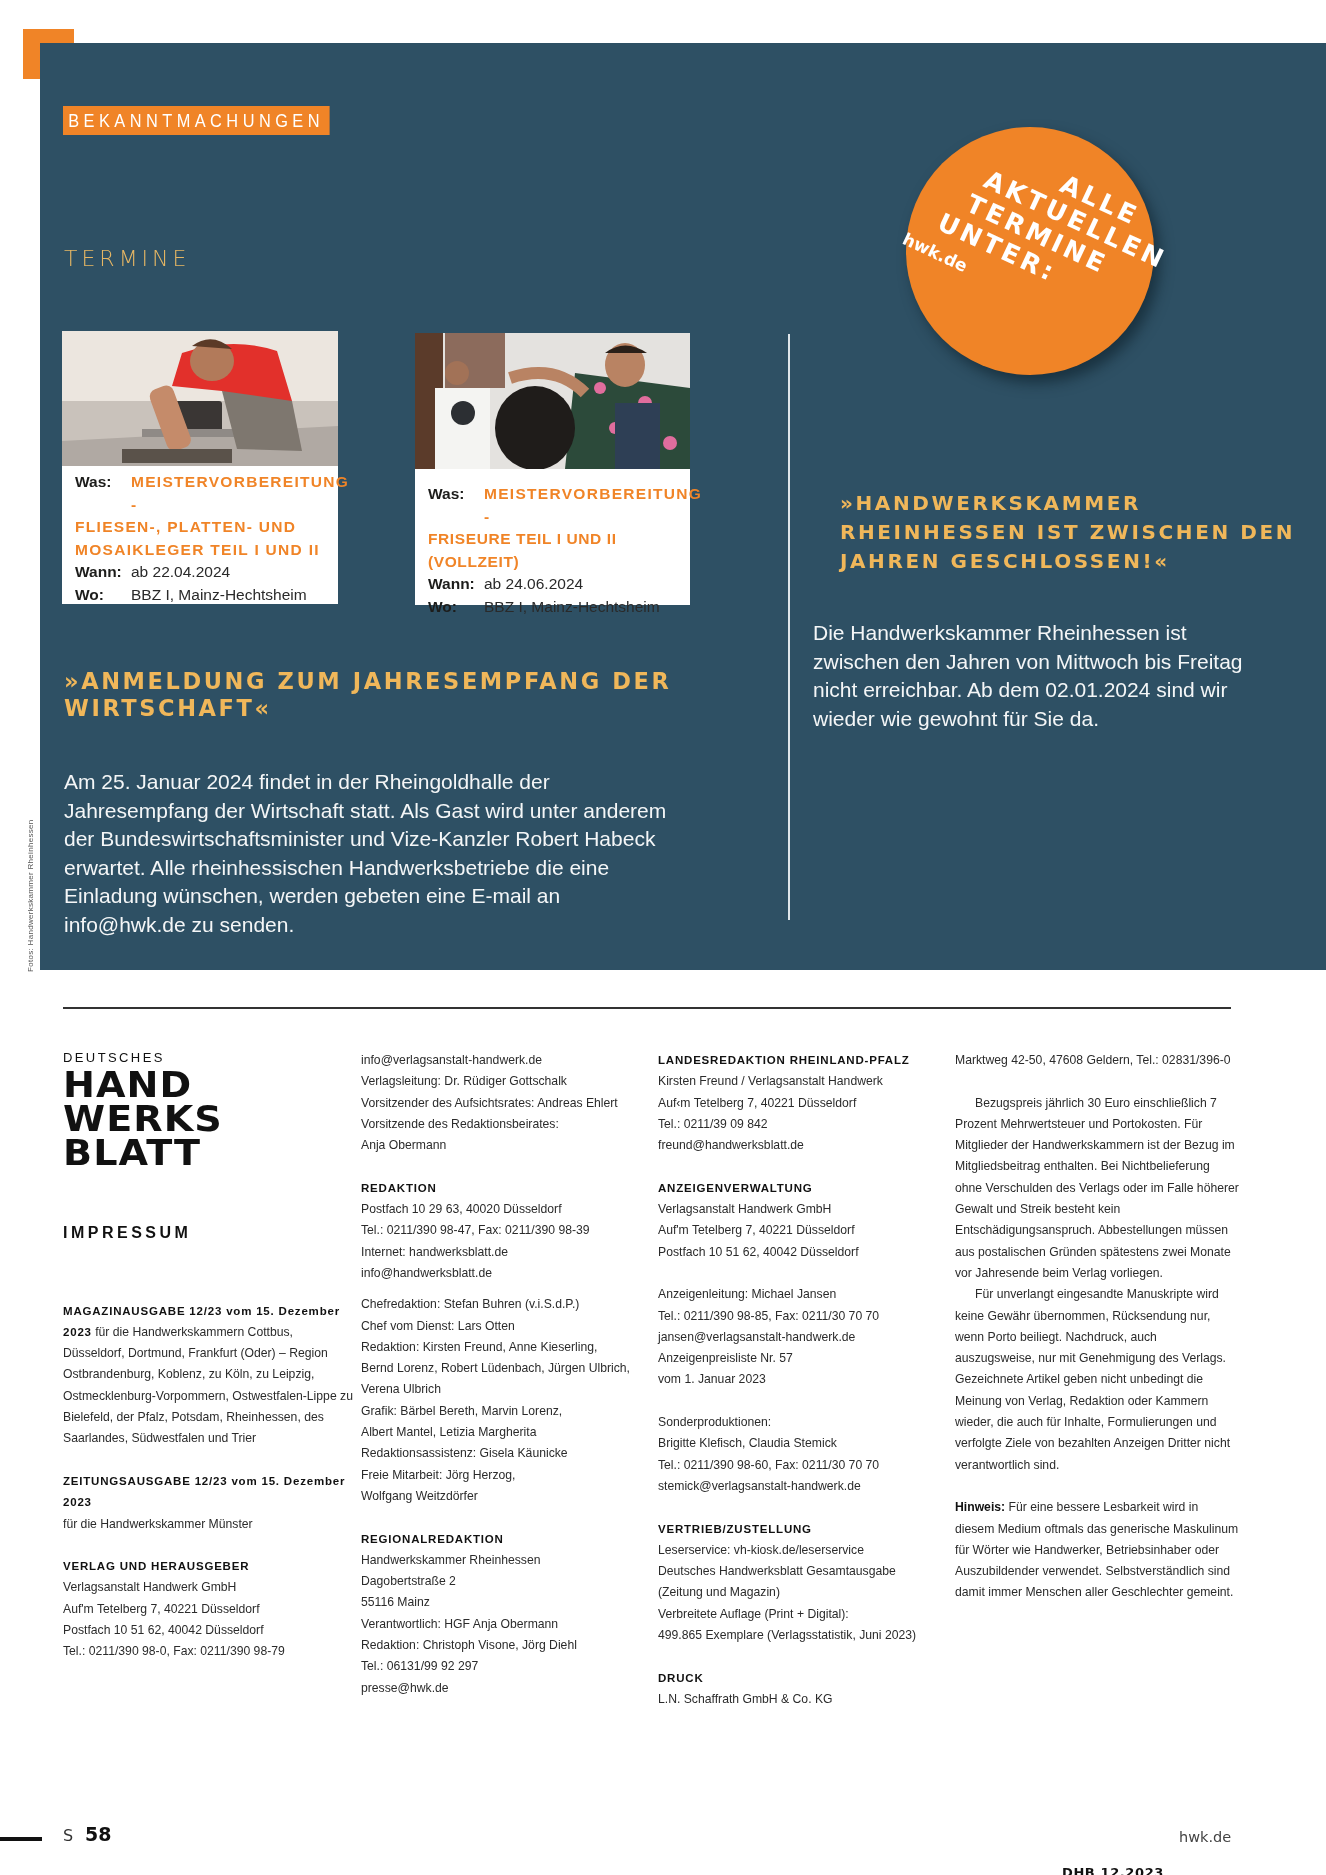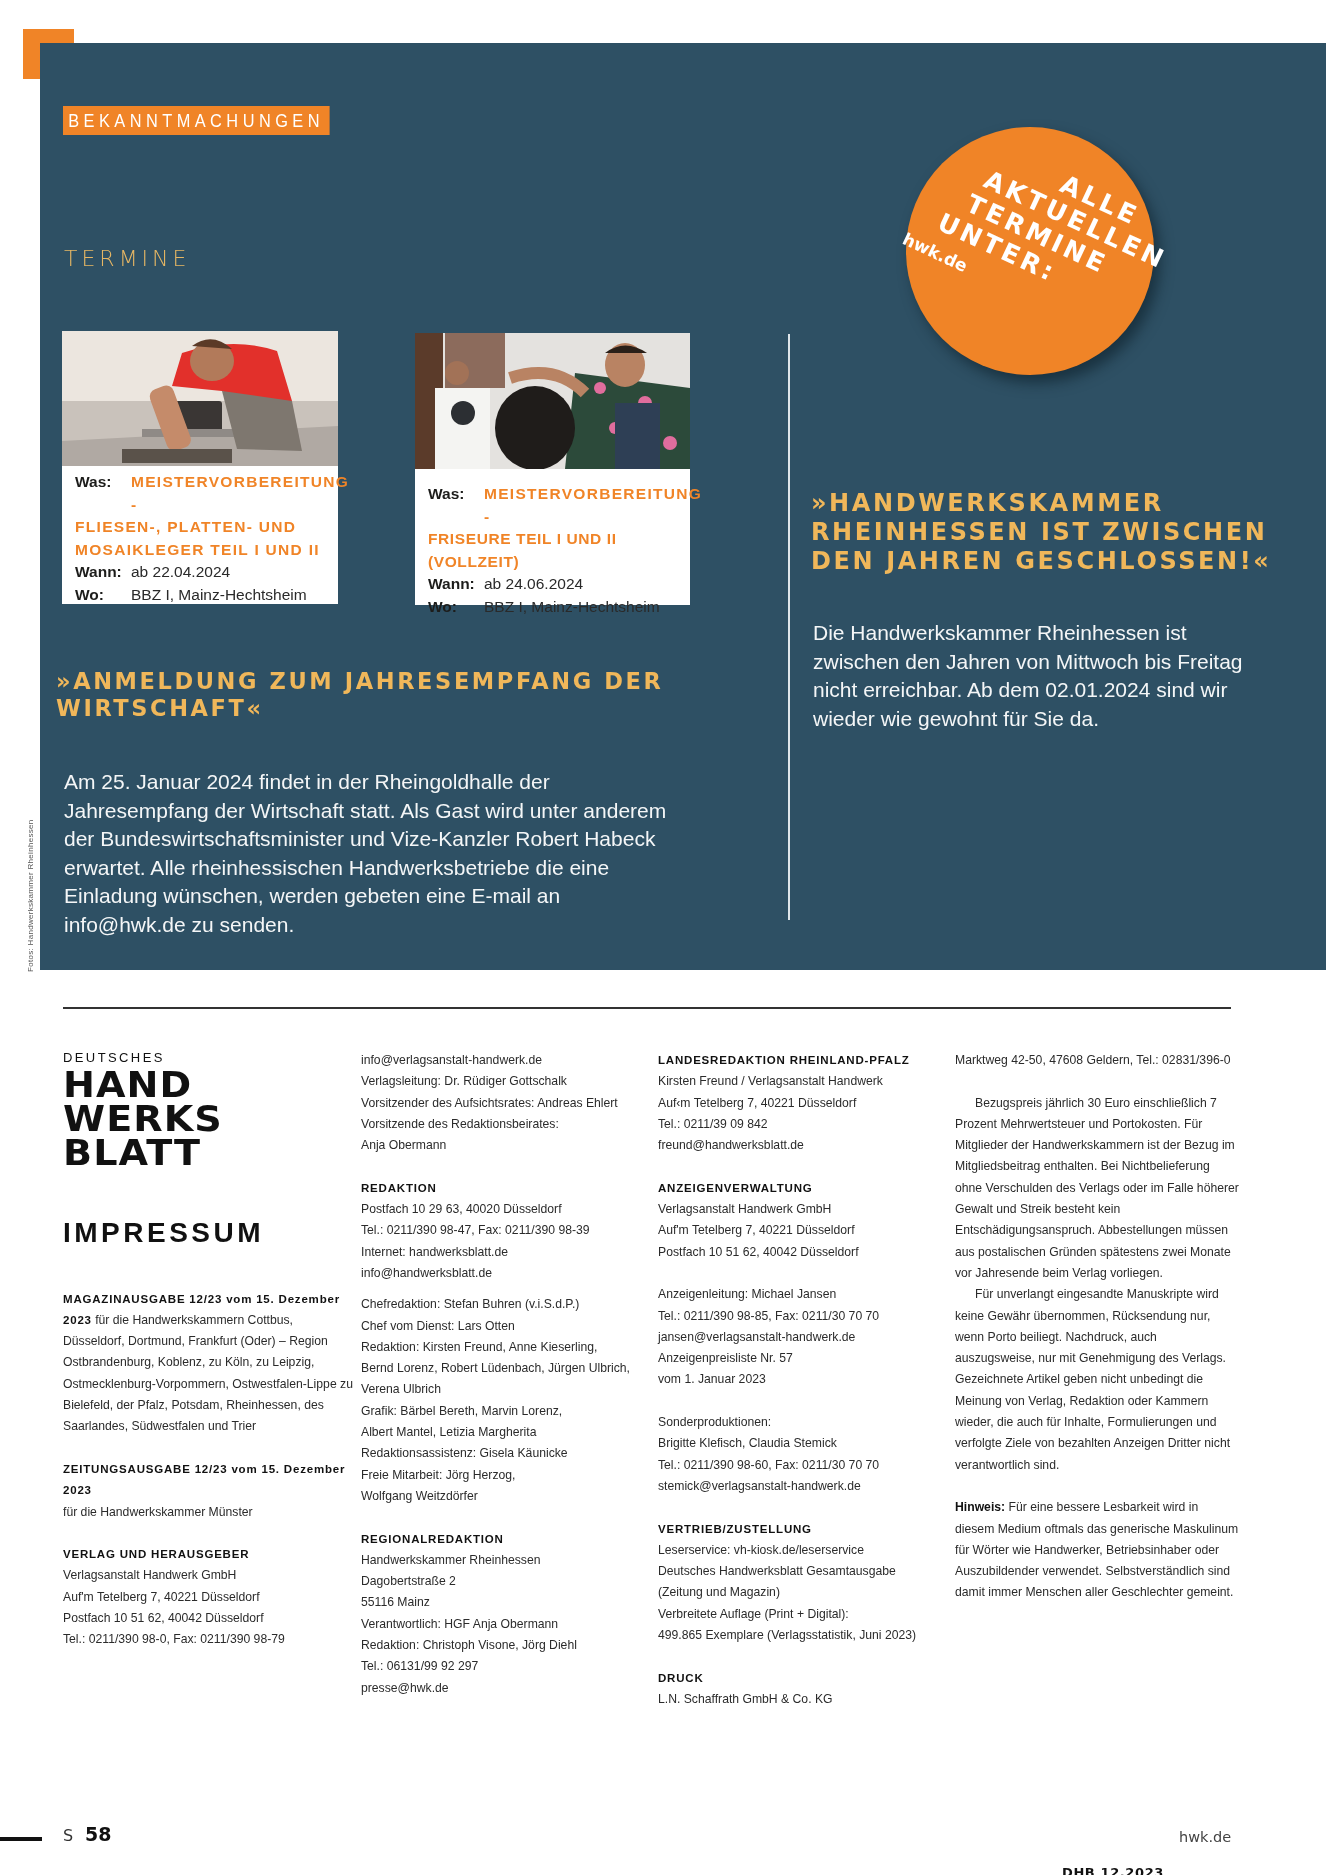--- a/index.html
+++ b/index.html
@@ -22,22 +22,22 @@
   .card .title { color: #f08427; font-weight: bold; letter-spacing: 1.3px; }
 
   .card1 { left: 62px; top: 331px; width: 276px; height: 273px; }
   .card1 .photo { height: 135px; background: linear-gradient(180deg,#e9e3dc 0%, #dad2c9 45%, #b8b2ad 60%, #9b938c 100%); }
   .card2 { left: 415px; top: 333px; width: 275px; height: 272px; }
   .card2 .photo { height: 136px; background: linear-gradient(120deg,#5a3b2a 0%, #7b5a49 18%, #dcd8d3 30%, #e8e6e3 60%, #3a4a52 80%, #2b3133 100%); }
 
   .vrule { position: absolute; left: 788px; top: 334px; width: 2px; height: 586px; background: #dfe6ea; }
 
   .headline { position: absolute; color: #f0b75a; font-family: "DejaVu Sans", sans-serif; font-weight: bold; letter-spacing: 2.6px; text-transform: uppercase; }
-  .h-right { left: 811px; top: 489px; width: 470px; font-size: 24px; line-height: 29px; }
-  .h-left { left: 56px; top: 668px; width: 620px; font-size: 22.5px; line-height: 27px; }
+  .h-right { left: 840px; top: 489px; width: 470px; font-size: 20px; line-height: 29px; }
+  .h-left { left: 64px; top: 668px; width: 620px; font-size: 22.5px; line-height: 27px; }
 
   .body { position: absolute; color: #f4f6f7; font-size: 21px; line-height: 28.5px; }
   .b-right { left: 813px; top: 619px; width: 440px; }
   .b-left { left: 64px; top: 768px; width: 620px; }
 
   .sticker { position: absolute; left: 906px; top: 127px; width: 248px; height: 248px; border-radius: 50%; background: #f08427; box-shadow: 6px 8px 14px rgba(10,25,35,0.55); }
   .sticker-text { position: absolute; left: 20px; top: 0; width: 230px; transform: rotate(25deg); transform-origin: center; }
   .sticker .big { position: absolute; color: #fff; font-family: "DejaVu Sans", sans-serif; font-weight: bold; font-size: 25.5px; letter-spacing: 3.5px; white-space: nowrap; }
   .sticker .url { position: absolute; color: #fff; font-family: "DejaVu Sans", sans-serif; font-size: 17px; font-weight: bold; white-space: nowrap; }
 
@@ -52,21 +52,21 @@
   .col .sh { font-weight: bold; color: #111; letter-spacing: 0.8px; font-size: 11.5px; }
   .col .b { font-weight: bold; color: #111; }
   .col .ind { text-indent: 20px; }
   .c1 { left: 63px; }
   .c2 { left: 361px; }
   .c3 { left: 658px; }
   .c4 { left: 955px; width: 285px; }
 
   .logo-pre { font-family: "Liberation Sans", sans-serif; font-size: 13px; letter-spacing: 2.4px; color: #111; line-height: 16px; }
   .logo { font-family: "DejaVu Sans", sans-serif; font-weight: bold; font-size: 36px; line-height: 34px; letter-spacing: 1px; color: #111; margin-top: 2px; transform: scaleX(1.06); transform-origin: left; }
-  .imp { font-family: "Liberation Sans", sans-serif; font-weight: bold; font-size: 28px; letter-spacing: 3.5px; margin-top: 52px; margin-bottom: 24px; color: #111; }
+  .imp { font-family: "Liberation Sans", sans-serif; font-weight: bold; font-size: 16px; letter-spacing: 3.5px; margin-top: 52px; margin-bottom: 36px; color: #111; }
 
   .footer-bar { position: absolute; left: 0; top: 1837px; width: 42px; height: 4px; background: #111; }
   .footer-s { position: absolute; left: 63px; top: 1826px; font-family: "DejaVu Sans", sans-serif; font-size: 16px; color: #333; }
   .footer-num { position: absolute; left: 85px; top: 1823px; font-family: "DejaVu Sans", sans-serif; font-weight: bold; font-size: 19px; color: #111; }
   .footer-issue { position: absolute; left: 1062px; top: 1831px; font-family: "DejaVu Sans", sans-serif; font-weight: bold; font-size: 13px; color: #111; letter-spacing: 0.6px; margin-top: 34px; }
   .footer-url { position: absolute; left: 1179px; top: 1829px; font-family: "DejaVu Sans", sans-serif; font-size: 14.5px; color: #444; }
 </style>
 </head>
 <body>
 

